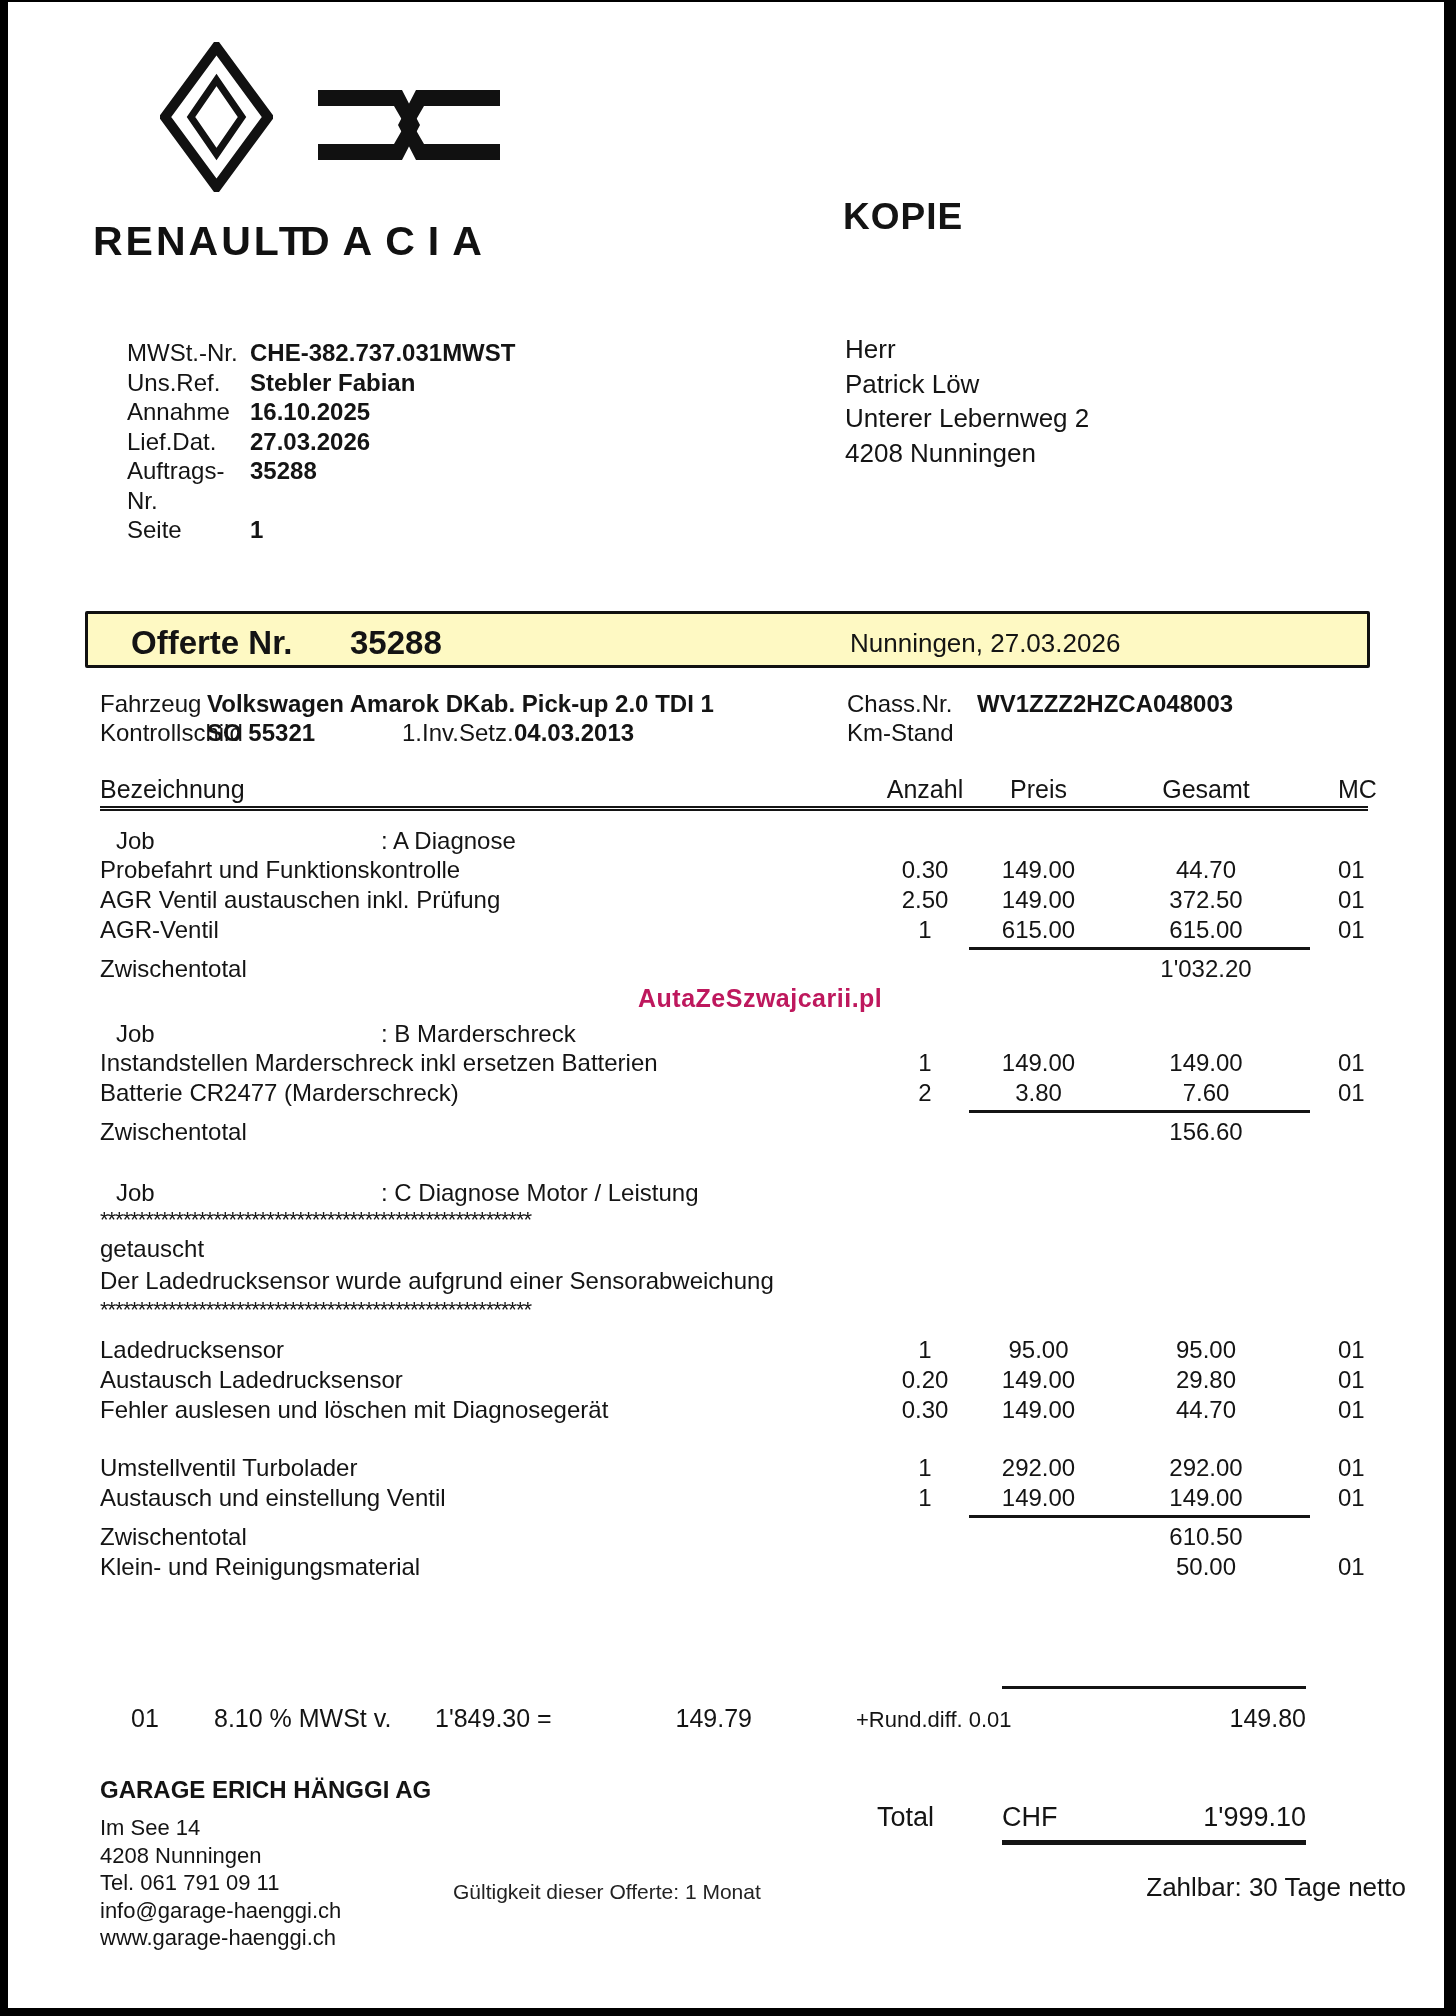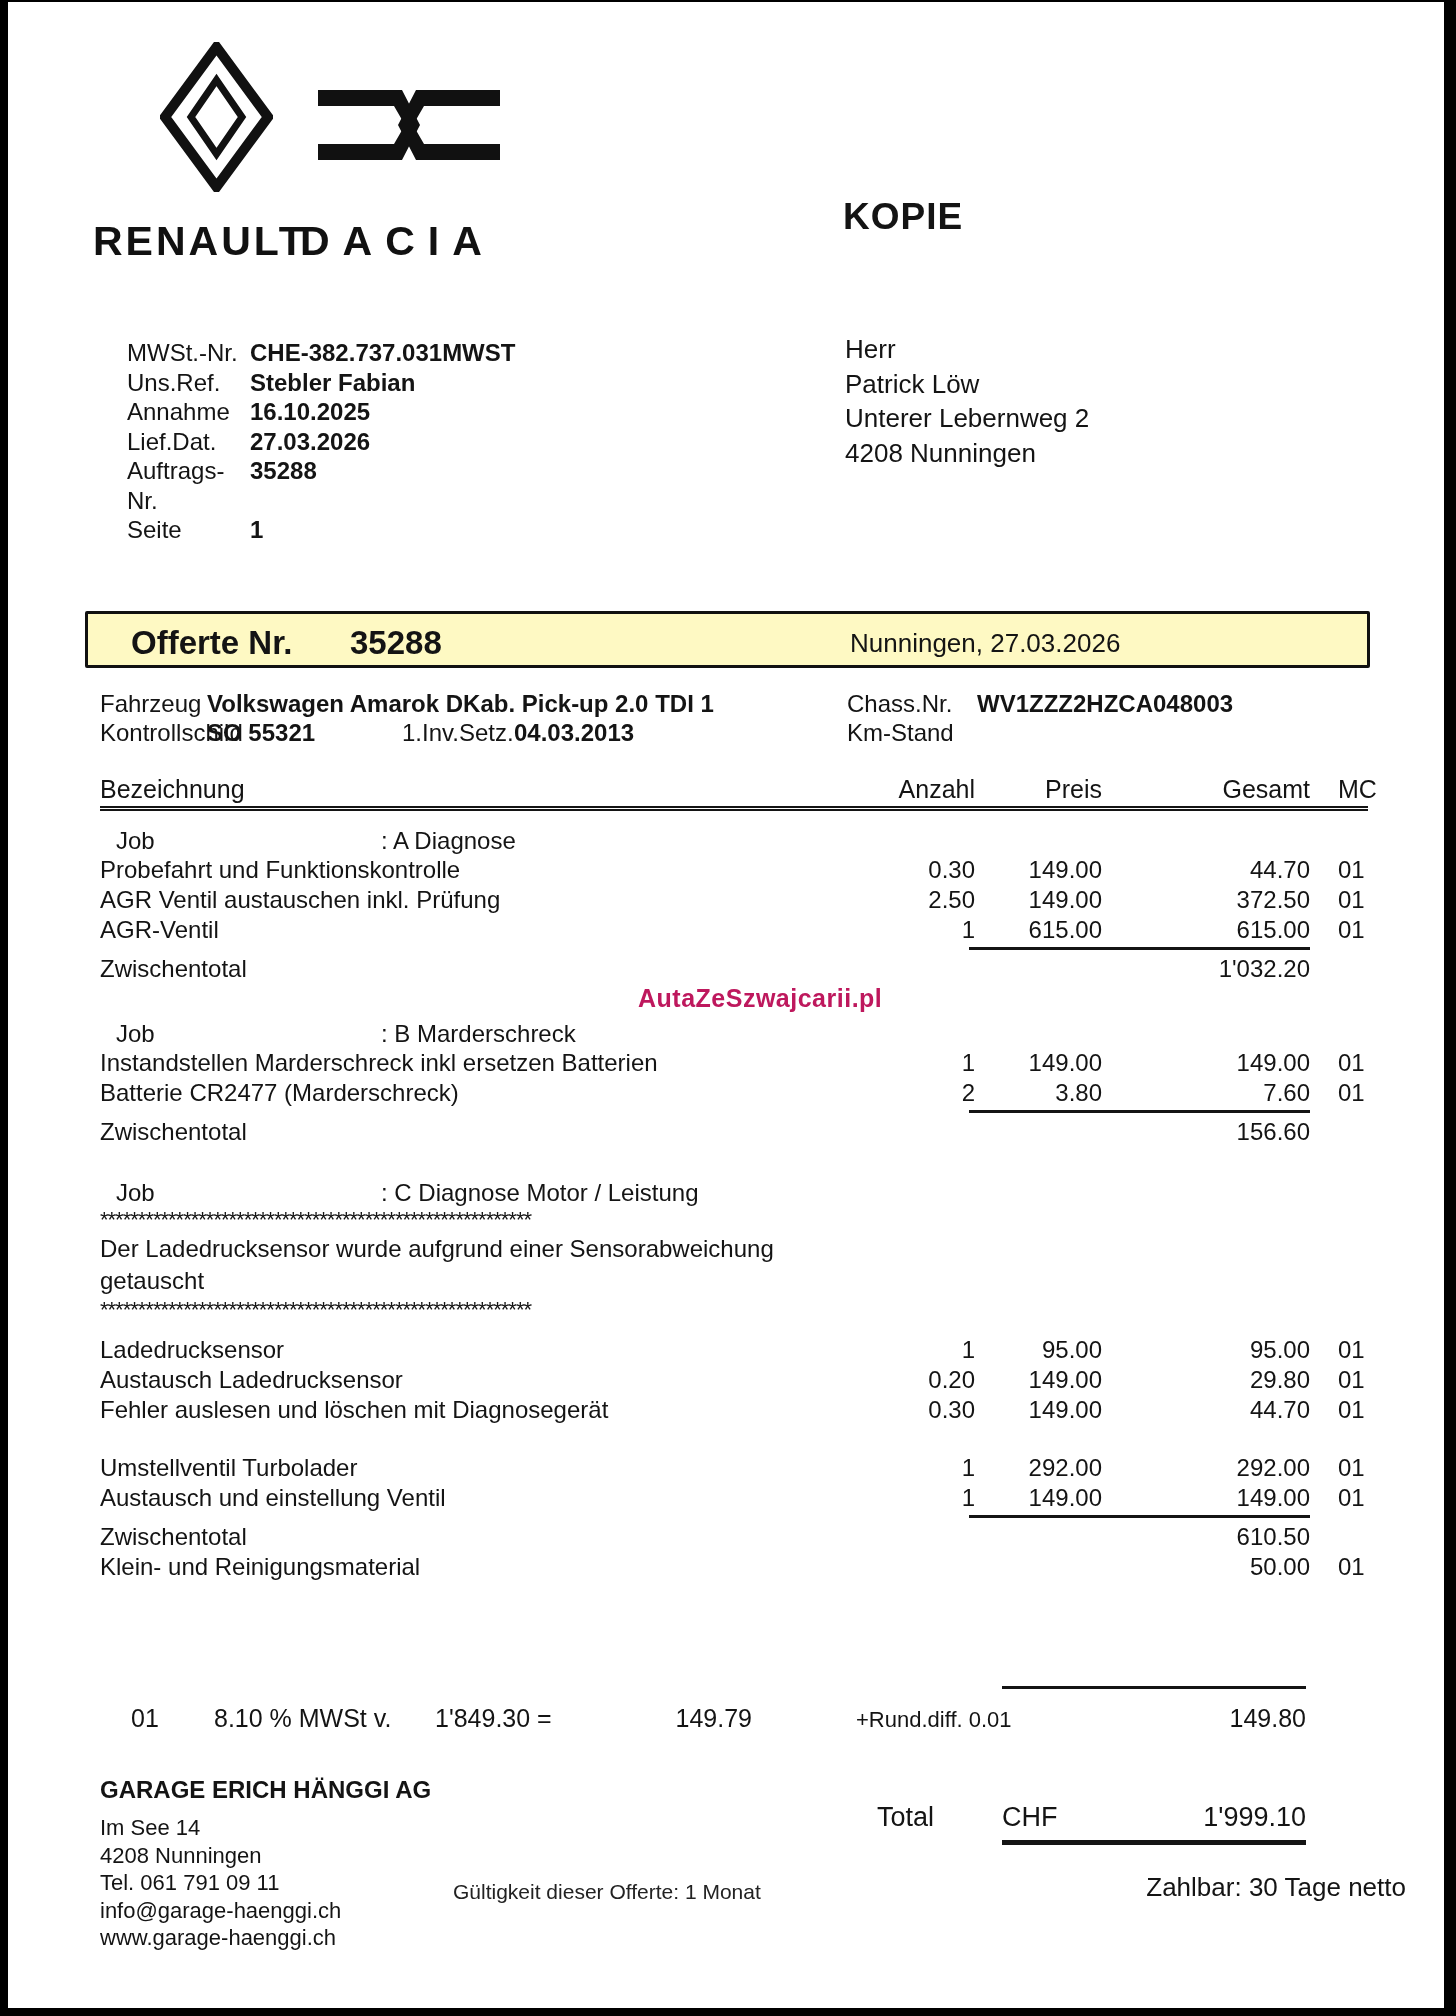--- a/index.html
+++ b/index.html
@@ -45,21 +45,21 @@
   .vehicle{position:absolute;left:100px;top:690px;width:1268px;font-size:24px;}
   .vehicle .vrow{position:relative;height:29px;}
   .vehicle span{position:absolute;top:0;}
   .b{font-weight:bold;}
 
   
   .tbl{position:absolute;left:100px;top:772px;width:1268px;}
   .t-head{display:grid;grid-template-columns:775px 100px 127px 208px 58px;height:34px;align-items:center;font-size:25px;}
   .hdr-rule{height:1px;border-top:2px solid #141414;border-bottom:2px solid #141414;margin-bottom:14px;}
   .t-row{display:grid;grid-template-columns:775px 100px 127px 208px 58px;height:30px;align-items:center;font-size:24px;}
-  .cell-num{text-align:right;}
+  .cell-num{text-align:center;}
   .cell-mc{padding-left:28px;box-sizing:border-box;}
   .t-jobrow{position:relative;height:30px;font-size:24px;}
   .t-jobrow .jl{position:absolute;left:16px;top:2px;}
   .t-jobrow .jv{position:absolute;left:281px;top:2px;}
   .t-rulerow{height:9px;position:relative;}
   .sub-rule{position:absolute;left:869px;top:2px;width:341px;height:3px;background:#141414;}
   .t-stars{height:26px;font-size:22px;letter-spacing:-1px;line-height:26px;}
   .t-note{height:32px;font-size:24px;line-height:32px;}
 
   
@@ -243,22 +243,22 @@
           <div class="cell-num"></div>
           <div class="cell-num">156.60</div>
           <div class="cell-mc"></div>
         </div>
         <div style="height: 30px;"></div>
         <div class="t-jobrow">
           <span class="jl">Job</span>
           <span class="jv">: C Diagnose Motor / Leistung</span>
         </div>
         <div class="t-stars">*********************************************************</div>
+        <div class="t-note">getauscht</div>
         <div class="t-note">Der Ladedrucksensor wurde aufgrund einer Sensorabweichung</div>
-        <div class="t-note">getauscht</div>
         <div class="t-stars">*********************************************************</div>
         <div style="height: 12px;"></div>
         <div class="t-row">
           <div>Ladedrucksensor</div>
           <div class="cell-num">1</div>
           <div class="cell-num">95.00</div>
           <div class="cell-num">95.00</div>
           <div class="cell-mc">01</div>
         </div>
         <div class="t-row">

